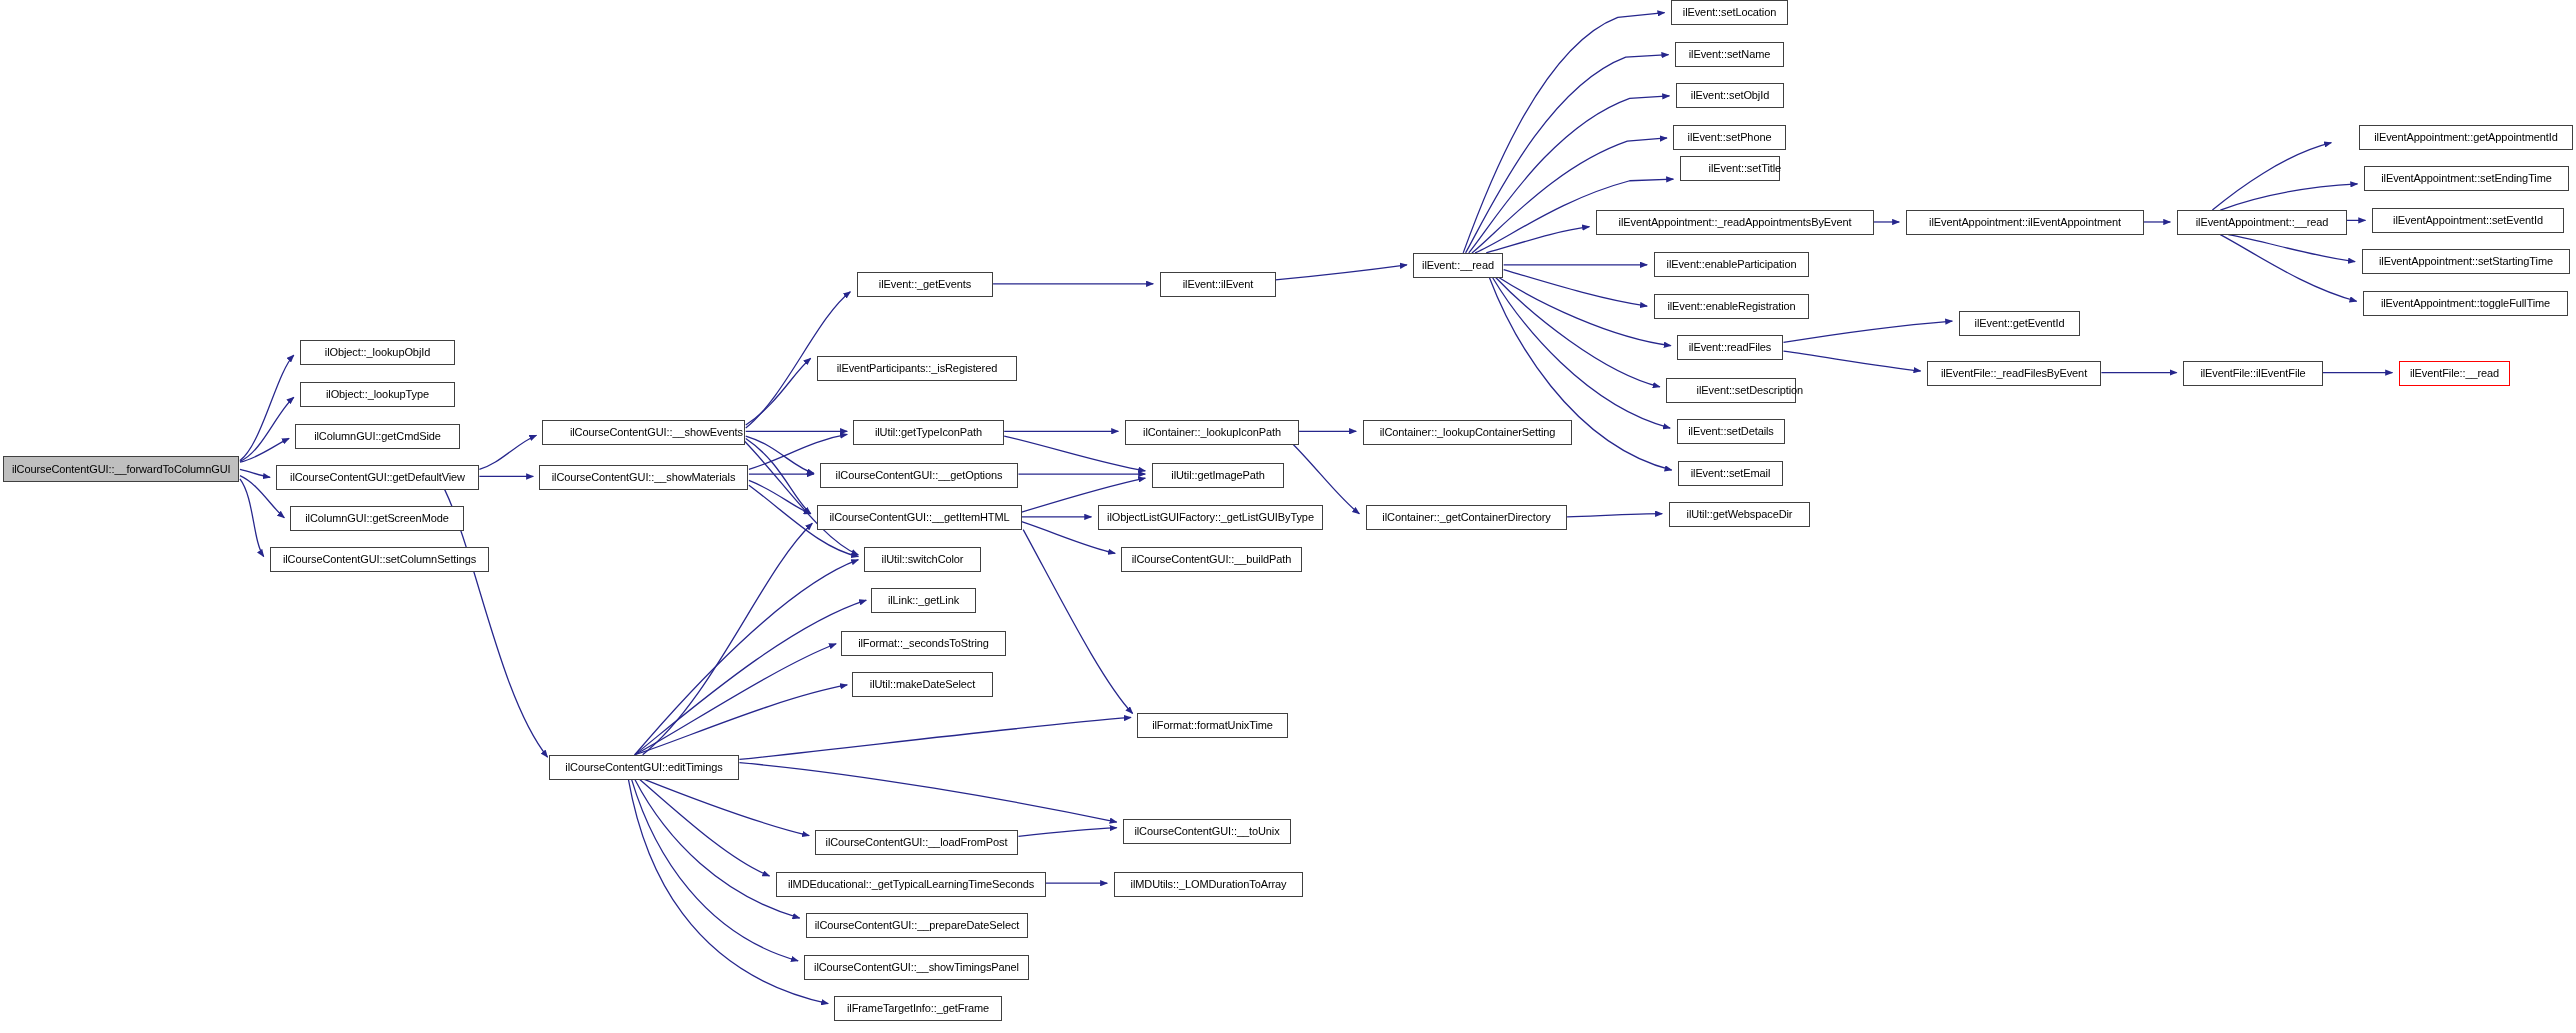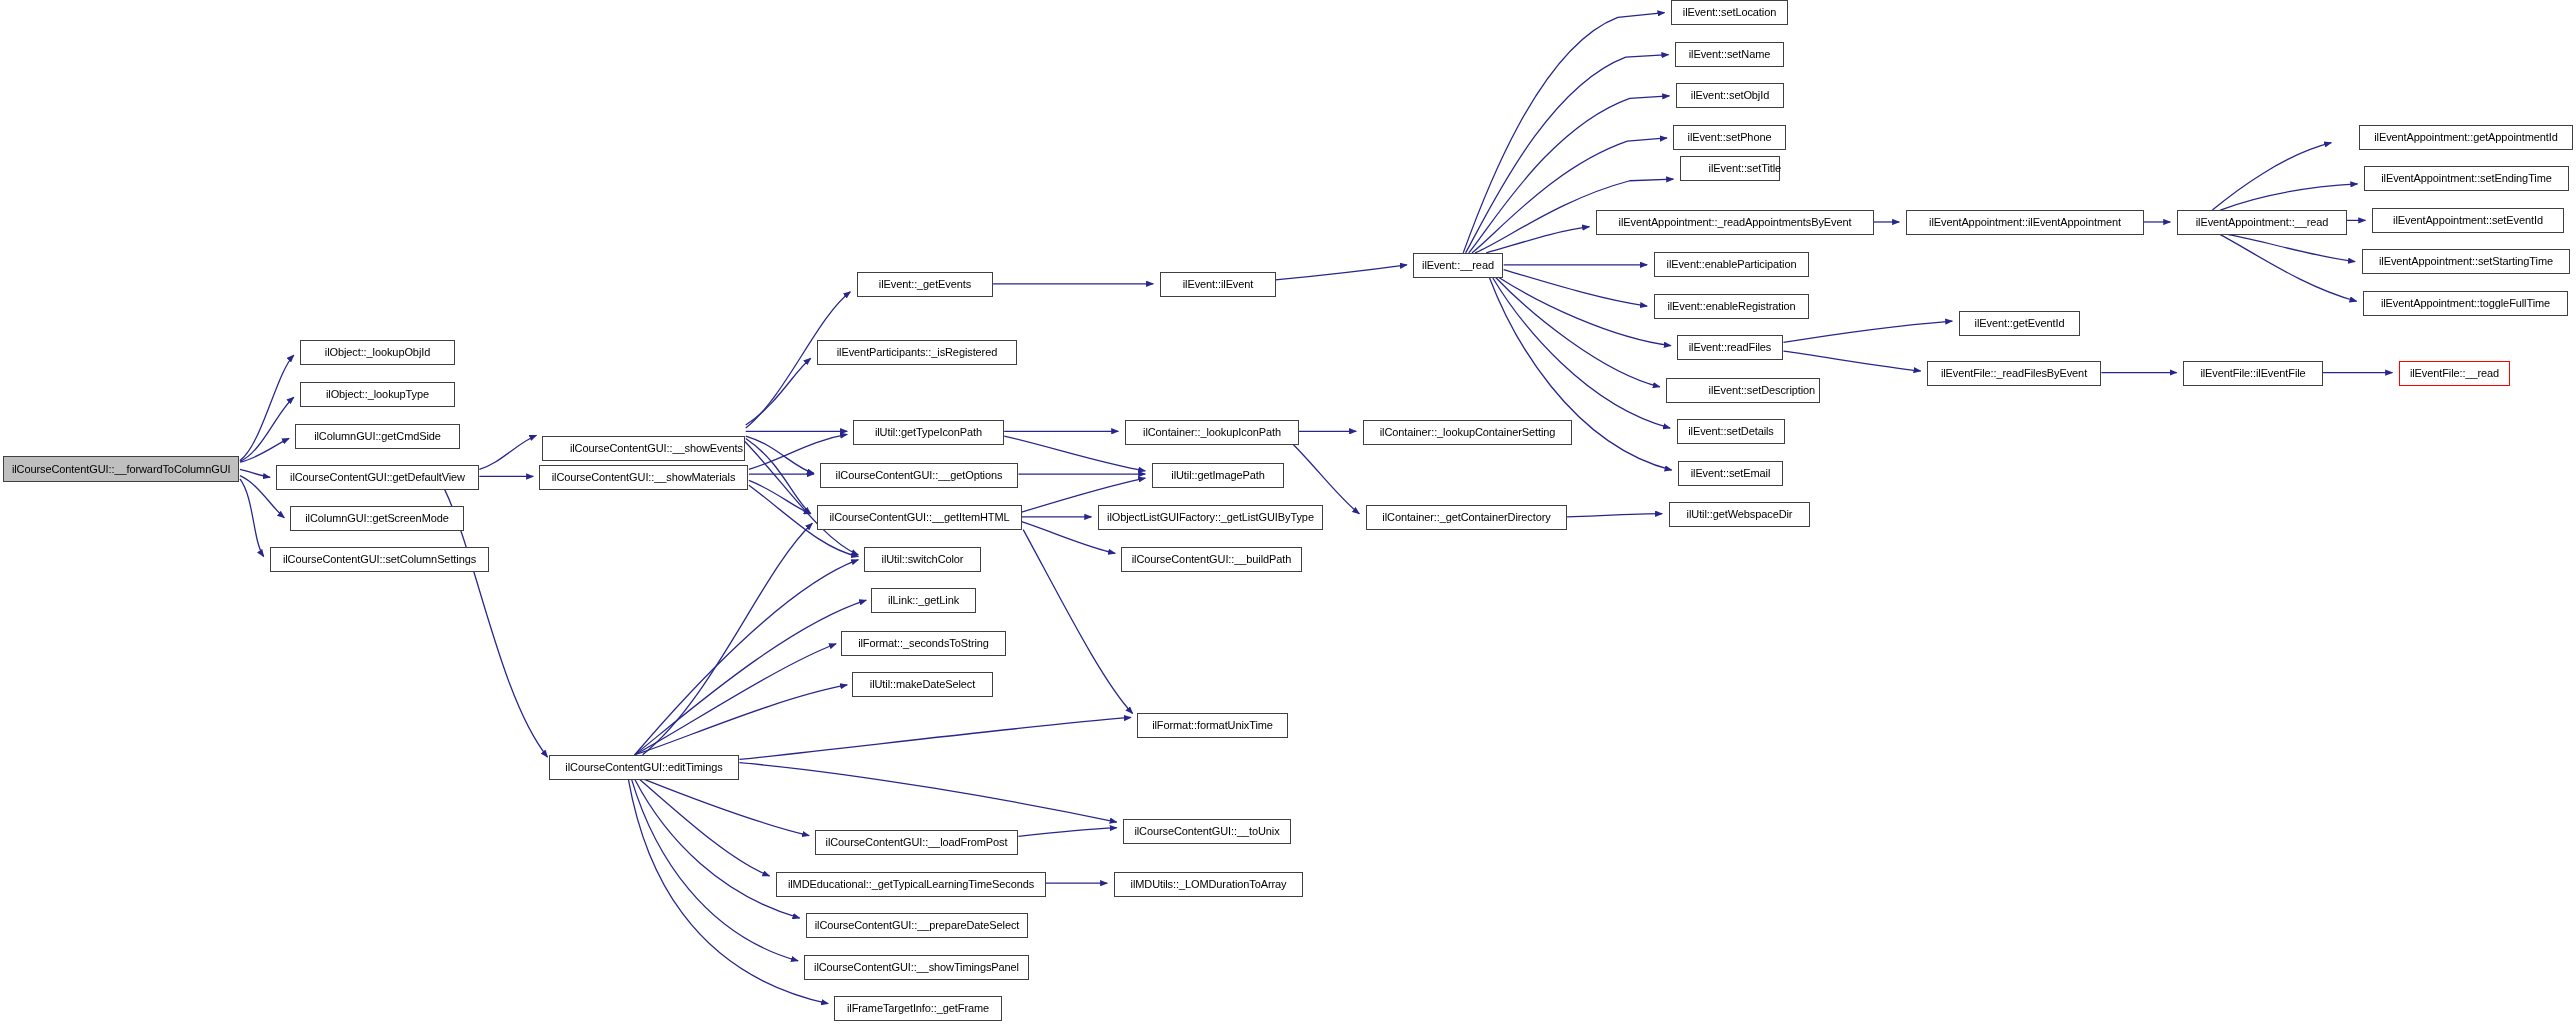--- a/index.html
+++ b/index.html
@@ -129,25 +129,25 @@
       </g>
   </svg>
   <div id="node-layer">
       <div class="node root" style="left: 3.2px; top: 456px; width: 236px; height: 26px;">ilCourseContentGUI::__forwardToColumnGUI</div>
       <div class="node" style="left: 300px; top: 340px; width: 155px; height: 24.6px;">ilObject::_lookupObjId</div>
       <div class="node" style="left: 300px; top: 382px; width: 155px; height: 24.6px;">ilObject::_lookupType</div>
       <div class="node" style="left: 295px; top: 424px; width: 165px; height: 24.6px;">ilColumnGUI::getCmdSide</div>
       <div class="node" style="left: 276px; top: 465px; width: 203px; height: 24.6px;">ilCourseContentGUI::getDefaultView</div>
       <div class="node" style="left: 290px; top: 506px; width: 174px; height: 24.6px;">ilColumnGUI::getScreenMode</div>
       <div class="node" style="left: 270px; top: 547px; width: 219px; height: 24.6px;">ilCourseContentGUI::setColumnSettings</div>
-      <div class="node" style="left: 542px; top: 436px; width: 203px; height: 24.6px; padding-left: 32px;">ilCourseContentGUI::__showEvents</div>
+      <div class="node" style="left: 542px; top: 420px; width: 203px; height: 24.6px; padding-left: 32px;">ilCourseContentGUI::__showEvents</div>
       <div class="node" style="left: 539px; top: 465px; width: 209px; height: 24.6px;">ilCourseContentGUI::__showMaterials</div>
       <div class="node" style="left: 549px; top: 755px; width: 190px; height: 24.6px;">ilCourseContentGUI::editTimings</div>
       <div class="node" style="left: 857px; top: 272px; width: 136px; height: 24.6px;">ilEvent::_getEvents</div>
-      <div class="node" style="left: 817px; top: 340px; width: 200px; height: 24.6px;">ilEventParticipants::_isRegistered</div>
+      <div class="node" style="left: 817px; top: 356px; width: 200px; height: 24.6px;">ilEventParticipants::_isRegistered</div>
       <div class="node" style="left: 853px; top: 420px; width: 151px; height: 24.6px;">ilUtil::getTypeIconPath</div>
       <div class="node" style="left: 820px; top: 463px; width: 198px; height: 24.6px;">ilCourseContentGUI::__getOptions</div>
       <div class="node" style="left: 817px; top: 505px; width: 205px; height: 24.6px;">ilCourseContentGUI::__getItemHTML</div>
       <div class="node" style="left: 864px; top: 547px; width: 117px; height: 24.6px;">ilUtil::switchColor</div>
       <div class="node" style="left: 871px; top: 588px; width: 105px; height: 24.6px;">ilLink::_getLink</div>
       <div class="node" style="left: 841px; top: 631px; width: 165px; height: 24.6px;">ilFormat::_secondsToString</div>
       <div class="node" style="left: 852px; top: 672px; width: 141px; height: 24.6px; text-align: center;">ilUtil::makeDateSelect</div>
       <div class="node" style="left: 815px; top: 830px; width: 203px; height: 24.6px;">ilCourseContentGUI::__loadFromPost</div>
       <div class="node" style="left: 776px; top: 872px; width: 270px; height: 24.6px;">ilMDEducational::_getTypicalLearningTimeSeconds</div>
       <div class="node" style="left: 806px; top: 913px; width: 222px; height: 24.6px;">ilCourseContentGUI::__prepareDateSelect</div>
@@ -166,21 +166,21 @@
       <div class="node" style="left: 1413px; top: 253px; width: 90px; height: 24.6px;">ilEvent::__read</div>
       <div class="node" style="left: 1671px; top: 0px; width: 117px; height: 24.6px;">ilEvent::setLocation</div>
       <div class="node" style="left: 1675px; top: 42px; width: 109px; height: 24.6px;">ilEvent::setName</div>
       <div class="node" style="left: 1676px; top: 83px; width: 108px; height: 24.6px;">ilEvent::setObjId</div>
       <div class="node" style="left: 1673px; top: 125px; width: 113px; height: 24.6px;">ilEvent::setPhone</div>
       <div class="node" style="left: 1680px; top: 156px; width: 100px; height: 24.6px; padding-left: 36px;">ilEvent::setTitle</div>
       <div class="node" style="left: 1596px; top: 210px; width: 278px; height: 24.6px;">ilEventAppointment::_readAppointmentsByEvent</div>
       <div class="node" style="left: 1654px; top: 252px; width: 155px; height: 24.6px;">ilEvent::enableParticipation</div>
       <div class="node" style="left: 1654px; top: 294px; width: 155px; height: 24.6px; text-align: right;">ilEvent::enableRegistration</div>
       <div class="node" style="left: 1677px; top: 335px; width: 106px; height: 24.6px;">ilEvent::readFiles</div>
-      <div class="node" style="left: 1666px; top: 378px; width: 154px; height: 24.6px; padding-left: 44px;">ilEvent::setDescription</div>
+      <div class="node" style="left: 1666px; top: 378px; width: 130px; height: 24.6px; padding-left: 44px;">ilEvent::setDescription</div>
       <div class="node" style="left: 1677px; top: 419px; width: 108px; height: 24.6px;">ilEvent::setDetails</div>
       <div class="node" style="left: 1678px; top: 461px; width: 105px; height: 24.6px;">ilEvent::setEmail</div>
       <div class="node" style="left: 1669px; top: 502px; width: 141px; height: 24.6px;">ilUtil::getWebspaceDir</div>
       <div class="node" style="left: 1906px; top: 210px; width: 238px; height: 24.6px;">ilEventAppointment::ilEventAppointment</div>
       <div class="node" style="left: 1959px; top: 311px; width: 121px; height: 24.6px;">ilEvent::getEventId</div>
       <div class="node" style="left: 1927px; top: 361px; width: 174px; height: 24.6px;">ilEventFile::_readFilesByEvent</div>
       <div class="node" style="left: 2177px; top: 210px; width: 170px; height: 24.6px;">ilEventAppointment::__read</div>
       <div class="node" style="left: 2183px; top: 361px; width: 140px; height: 24.6px;">ilEventFile::ilEventFile</div>
       <div class="node" style="left: 2359px; top: 125px; width: 214px; height: 24.6px;">ilEventAppointment::getAppointmentId</div>
       <div class="node" style="left: 2364px; top: 166px; width: 205px; height: 24.6px;">ilEventAppointment::setEndingTime</div>

